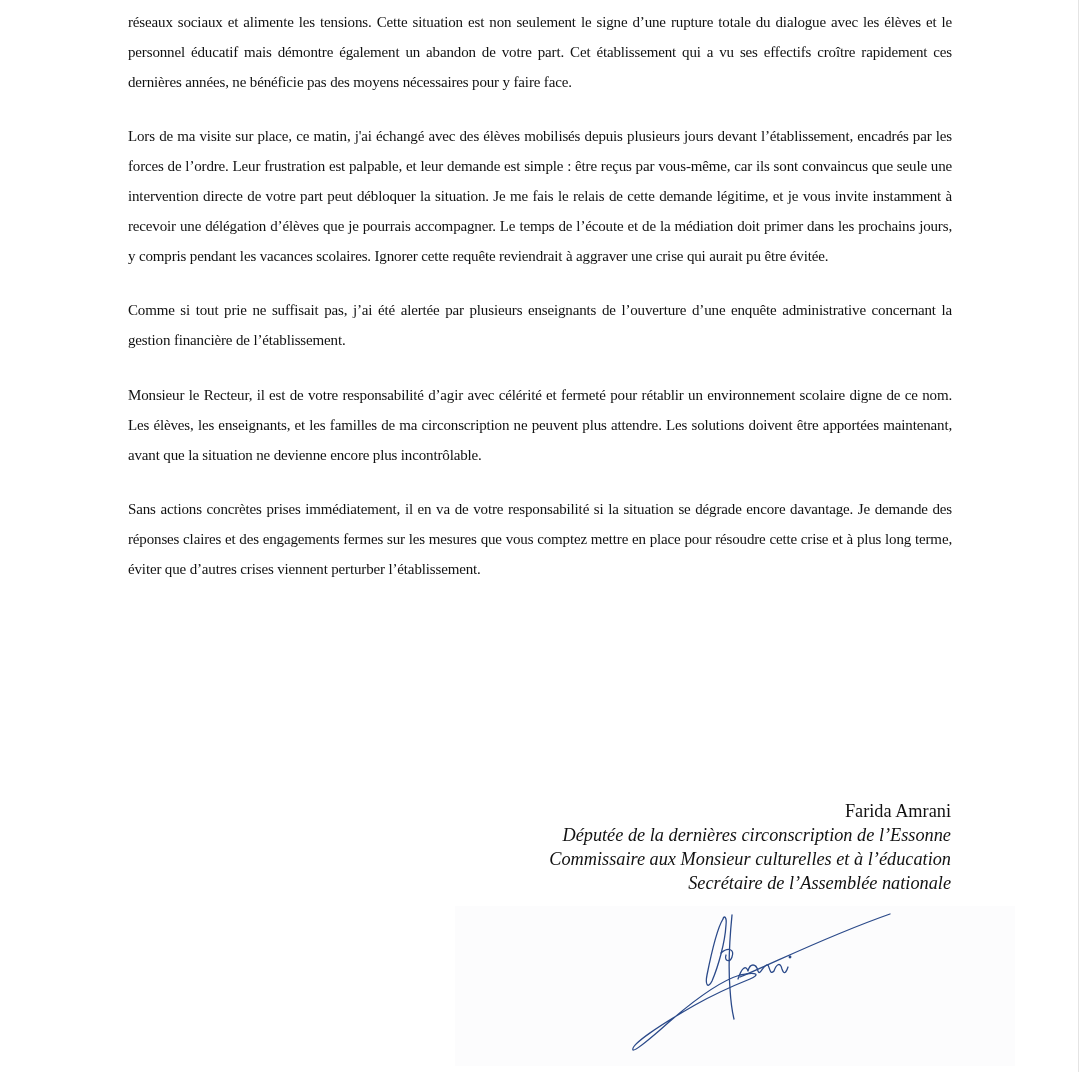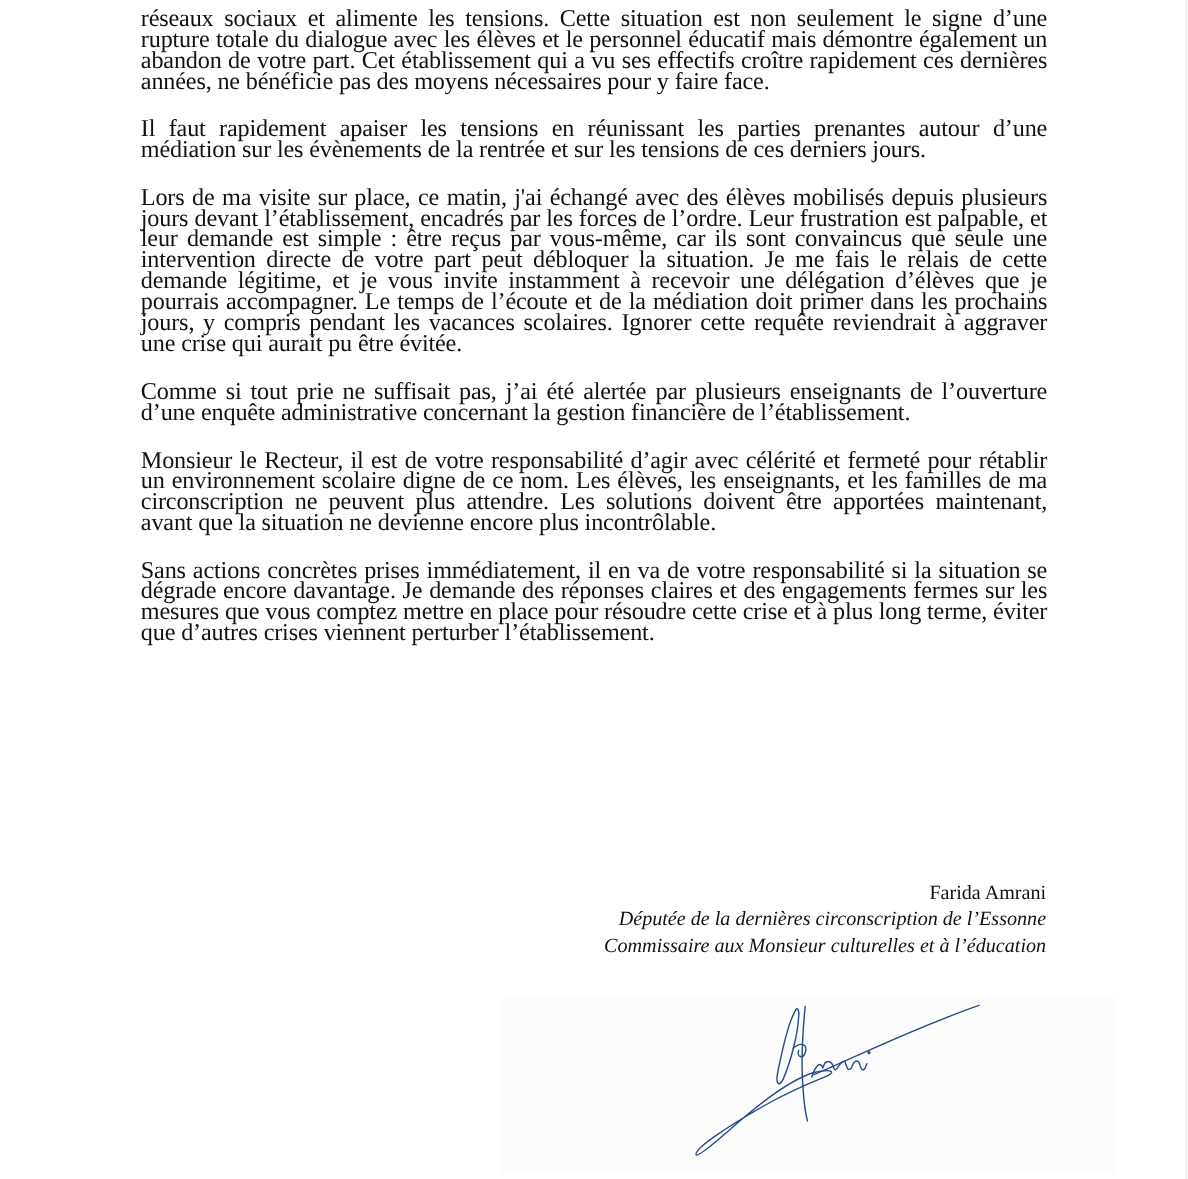--- a/index.html
+++ b/index.html
@@ -3,51 +3,51 @@
 <meta charset="utf-8">
 <style>
   html, body { margin: 0; padding: 0; }
   body {
     width: 1080px; height: 1072px; background: #ffffff; position: relative; overflow: hidden;
     font-family: "Liberation Serif", "DejaVu Serif", serif; color: #111111;
   }
   .page-edge { position: absolute; top: 0; right: 1px; width: 1px; height: 1072px; background: #e4e4e4; }
   .body-text {
     position: absolute; left: 128px; top: 7px; width: 824px;
-    font-size: 22px; line-height: 19px; text-align: justify;
+    font-size: 15px; line-height: 30px; text-align: justify;
     letter-spacing: -0.15px;
   }
   .body-text p { margin: 0 0 24.2px 0; }
   .sig-block {
     position: absolute; right: 129px; top: 799px; text-align: right;
     font-size: 18.3px; line-height: 24px;
   }
   .sig-block .name { font-style: normal; }
   .sig-block .role { font-style: italic; }
   .sig-box { position: absolute; left: 455px; top: 906px; width: 560px; height: 160px; background: #fcfcfd; }
   .signature { position: absolute; left: 600px; top: 905px; width: 320px; height: 160px; }
 </style>
 </head>
 <body>
 
 <div class="page-edge"></div>
 
 <div class="body-text">
   <p>réseaux sociaux et alimente les tensions. Cette situation est non seulement le signe d’une rupture totale du dialogue avec les élèves et le personnel éducatif mais démontre également un abandon de votre part. Cet établissement qui a vu ses effectifs croître rapidement ces dernières années, ne bénéficie pas des moyens nécessaires pour y faire face.</p>
-  <p>Il faut rapidement apaiser les tensions en réunissant les parties prenantes autour d’une médiation sur les évènements de la rentrée et sur les tensions de ces derniers jours.</p>
   <p>Lors de ma visite sur place, ce matin, j'ai échangé avec des élèves mobilisés depuis plusieurs jours devant l’établissement, encadrés par les forces de l’ordre. Leur frustration est palpable, et leur demande est simple : être reçus par vous-même, car ils sont convaincus que seule une intervention directe de votre part peut débloquer la situation. Je me fais le relais de cette demande légitime, et je vous invite instamment à recevoir une délégation d’élèves que je pourrais accompagner. Le temps de l’écoute et de la médiation doit primer dans les prochains jours, y compris pendant les vacances scolaires. Ignorer cette requête reviendrait à aggraver une crise qui aurait pu être évitée.</p>
   <p>Comme si tout prie ne suffisait pas, j’ai été alertée par plusieurs enseignants de l’ouverture d’une enquête administrative concernant la gestion financière de l’établissement.</p>
   <p>Monsieur le Recteur, il est de votre responsabilité d’agir avec célérité et fermeté pour rétablir un environnement scolaire digne de ce nom. Les élèves, les enseignants, et les familles de ma circonscription ne peuvent plus attendre. Les solutions doivent être apportées maintenant, avant que la situation ne devienne encore plus incontrôlable.</p>
   <p>Sans actions concrètes prises immédiatement, il en va de votre responsabilité si la situation se dégrade encore davantage. Je demande des réponses claires et des engagements fermes sur les mesures que vous comptez mettre en place pour résoudre cette crise et à plus long terme, éviter que d’autres crises viennent perturber l’établissement.</p>
 </div>
 
 <div class="sig-block">
   <div class="name">Farida Amrani</div>
   <div class="role">Députée de la dernières circonscription de l’Essonne</div>
   <div class="role">Commissaire aux Monsieur culturelles et à l’éducation</div>
+  <div class="role">Secrétaire de l’Assemblée nationale</div>
 </div>
 
 <div class="sig-box"></div>
 
 <svg class="signature" viewBox="0 0 320 160" xmlns="http://www.w3.org/2000/svg">
   <g fill="none" stroke="#2b4a8a" stroke-width="1.3" stroke-linecap="round" stroke-linejoin="round">
 
     <path d="M33 145 C 30 140, 60 120, 95 100 C 120 86, 140 78, 150 74 C 160 70, 158 66, 140 70 C 120 76, 90 98, 60 125 C 45 138, 35 146, 33 145"></path>
     <path d="M140 72 C 180 55, 230 30, 290 9"></path>
 

